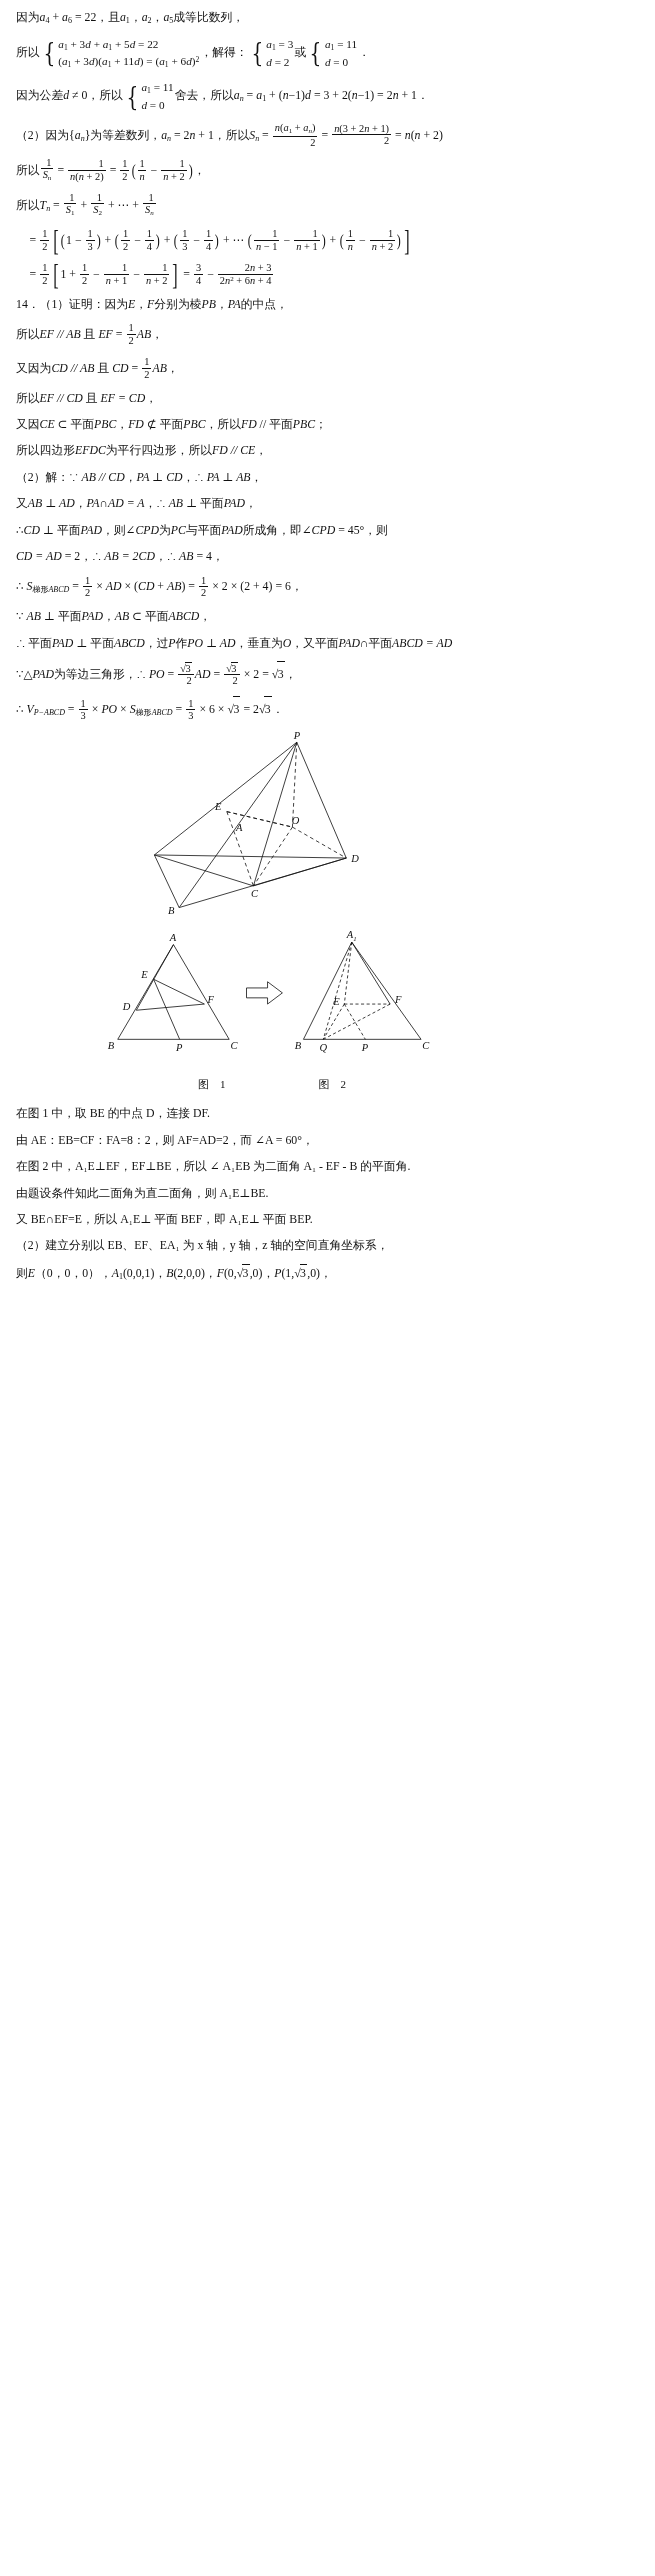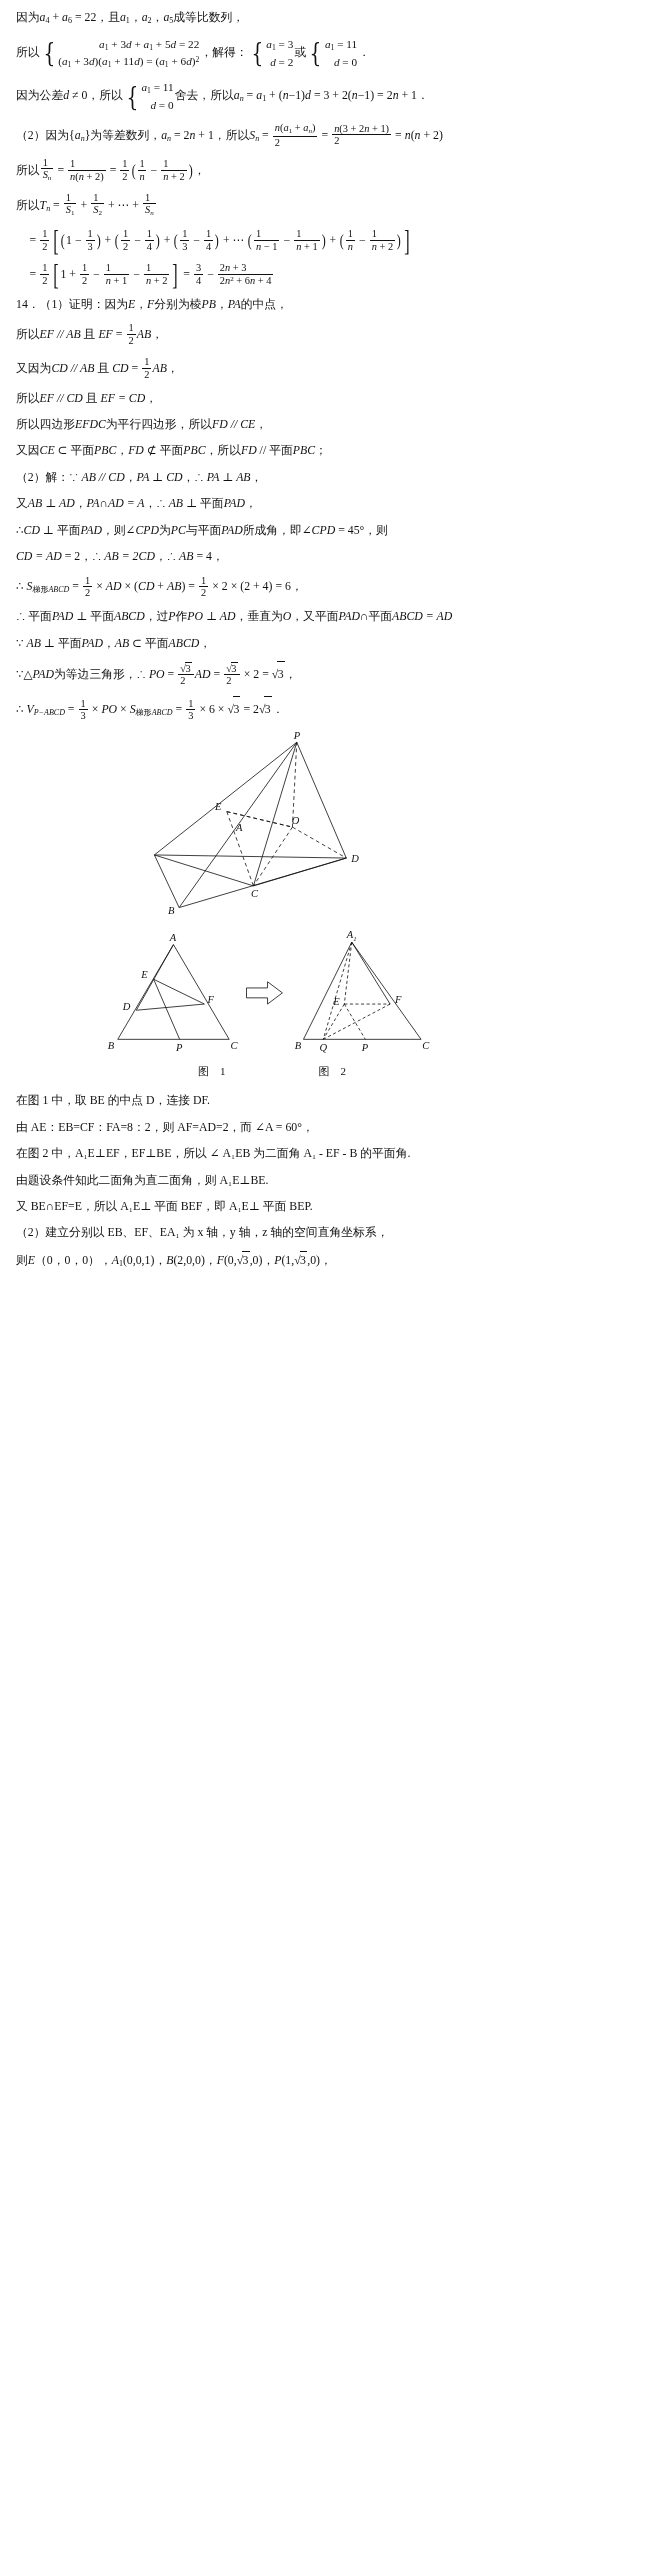--- a/index.html
+++ b/index.html
@@ -32,21 +32,21 @@
   .indent1 { padding-left: 13.6px; }
   .tall { line-height: 2.1; }
   i, .it { font-style: italic; }
   sub { font-size: 0.68em; vertical-align: -0.28em; }
   sup { font-size: 0.68em; vertical-align: 0.42em; }
 
   
   .frac {
     display: inline-block;
     vertical-align: middle;
-    text-align: left;
+    text-align: right;
     font-size: 0.88em;
     line-height: 1.1;
     margin: 0 1.2px;
     position: relative;
     top: -0.08em;
   }
   .frac .num { display: block; padding: 0 1.9px; border-bottom: 0.6px solid #111; }
   .frac .den { display: block; padding: 0 1.9px; }
 
   
@@ -57,21 +57,21 @@
     margin: 0 1.2px;
   }
   .sys .brace {
     font-size: 2.25em;
     line-height: 0.9;
     font-family: "DejaVu Serif", serif;
     transform: scaleX(0.7);
     display: inline-block;
     margin-right: 0.6px;
   }
-  .sys .rows { display: inline-block; line-height: 1.5; font-size: 0.95em; text-align: right;}
+  .sys .rows { display: inline-block; line-height: 1.5; font-size: 0.95em;}
   .sys .rows > span { display: block; white-space: nowrap; }
   .bigbracket {
     display: inline-block;
     font-size: 2.5em;
     line-height: 0.8;
     transform: scaleX(0.55);
     vertical-align: middle;
   }
   .mparen {
     display: inline-block;
@@ -91,21 +91,21 @@
   .fig {
     text-align: center;
     margin: 3.7px 0 13.6px 0;
   }
   .fig svg { display: block; margin: 0 auto; }
   .figcaps {
     display: flex;
     justify-content: center;
     gap: 93px;
     font-size: 11px;
-    margin-top: 3px;
+    margin-top: 16px;
   }
   .q-head { margin-top: 0; }
 </style>
 </head>
 <body>
 
 <div class="page">
 <div class="content">
 
   <div class="line">
@@ -178,53 +178,53 @@
 
   <div class="line tall">
     又因为<span class="it">CD // AB</span> 且 <span class="it">CD</span> = <span class="frac"><span class="num">1</span><span class="den">2</span></span><span class="it">AB</span>，
   </div>
 
   <div class="line">
     所以<span class="it">EF // CD</span> 且 <span class="it">EF = CD</span>，
   </div>
 
   <div class="line">
+    又因<span class="it">CE</span> ⊂ 平面<span class="it">PBC</span>，<span class="it">FD</span> ⊄ 平面<span class="it">PBC</span>，所以<span class="it">FD</span> // 平面<span class="it">PBC</span>；
+  </div>
+
+  <div class="line">
     所以四边形<span class="it">EFDC</span>为平行四边形，所以<span class="it">FD // CE</span>，
   </div>
 
   <div class="line">
-    又因<span class="it">CE</span> ⊂ 平面<span class="it">PBC</span>，<span class="it">FD</span> ⊄ 平面<span class="it">PBC</span>，所以<span class="it">FD</span> // 平面<span class="it">PBC</span>；
-  </div>
-
-  <div class="line">
     （2）解：∵ <span class="it">AB // CD</span>，<span class="it">PA ⊥ CD</span>，∴ <span class="it">PA ⊥ AB</span>，
   </div>
 
   <div class="line">
     又<span class="it">AB ⊥ AD</span>，<span class="it">PA</span>∩<span class="it">AD = A</span>，∴ <span class="it">AB</span> ⊥ 平面<span class="it">PAD</span>，
   </div>
 
   <div class="line">
     ∴<span class="it">CD</span> ⊥ 平面<span class="it">PAD</span>，则∠<span class="it">CPD</span>为<span class="it">PC</span>与平面<span class="it">PAD</span>所成角，即∠<span class="it">CPD</span> = 45°，则
   </div>
 
   <div class="line">
     <span class="it">CD = AD</span> = 2，∴ <span class="it">AB = 2CD</span>，∴ <span class="it">AB</span> = 4，
   </div>
 
   <div class="line tall">
     ∴ <span class="it">S</span><sub>梯形<span class="it">ABCD</span></sub> = <span class="frac"><span class="num">1</span><span class="den">2</span></span> × <span class="it">AD</span> × (<span class="it">CD</span> + <span class="it">AB</span>) = <span class="frac"><span class="num">1</span><span class="den">2</span></span> × 2 × (2 + 4) = 6，
   </div>
 
   <div class="line">
+    ∵ <span class="it">AB</span> ⊥ 平面<span class="it">PAD</span>，<span class="it">AB</span> ⊂ 平面<span class="it">ABCD</span>，
+  </div>
+
+  <div class="line">
     ∴ 平面<span class="it">PAD</span> ⊥ 平面<span class="it">ABCD</span>，过<span class="it">P</span>作<span class="it">PO ⊥ AD</span>，垂直为<span class="it">O</span>，又平面<span class="it">PAD</span>∩平面<span class="it">ABCD = AD</span>
-  </div>
-
-  <div class="line">
-    ∵ <span class="it">AB</span> ⊥ 平面<span class="it">PAD</span>，<span class="it">AB</span> ⊂ 平面<span class="it">ABCD</span>，
   </div>
 
 
   <div class="line tall">
     ∵△<span class="it">PAD</span>为等边三角形，∴ <span class="it">PO</span> = <span class="frac"><span class="num"><span class="sqrt">√<span class="radic">3</span></span></span><span class="den">2</span></span><span class="it">AD</span> = <span class="frac"><span class="num"><span class="sqrt">√<span class="radic">3</span></span></span><span class="den">2</span></span> × 2 = <span class="sqrt">√<span class="radic">3</span></span>，
   </div>
 
   <div class="line tall">
     ∴ <span class="it">V</span><sub><span class="it">P−ABCD</span></sub> = <span class="frac"><span class="num">1</span><span class="den">3</span></span> × <span class="it">PO</span> × <span class="it">S</span><sub>梯形<span class="it">ABCD</span></sub> = <span class="frac"><span class="num">1</span><span class="den">3</span></span> × 6 × <span class="sqrt">√<span class="radic">3</span></span> = 2<span class="sqrt">√<span class="radic">3</span></span>．
   </div>

